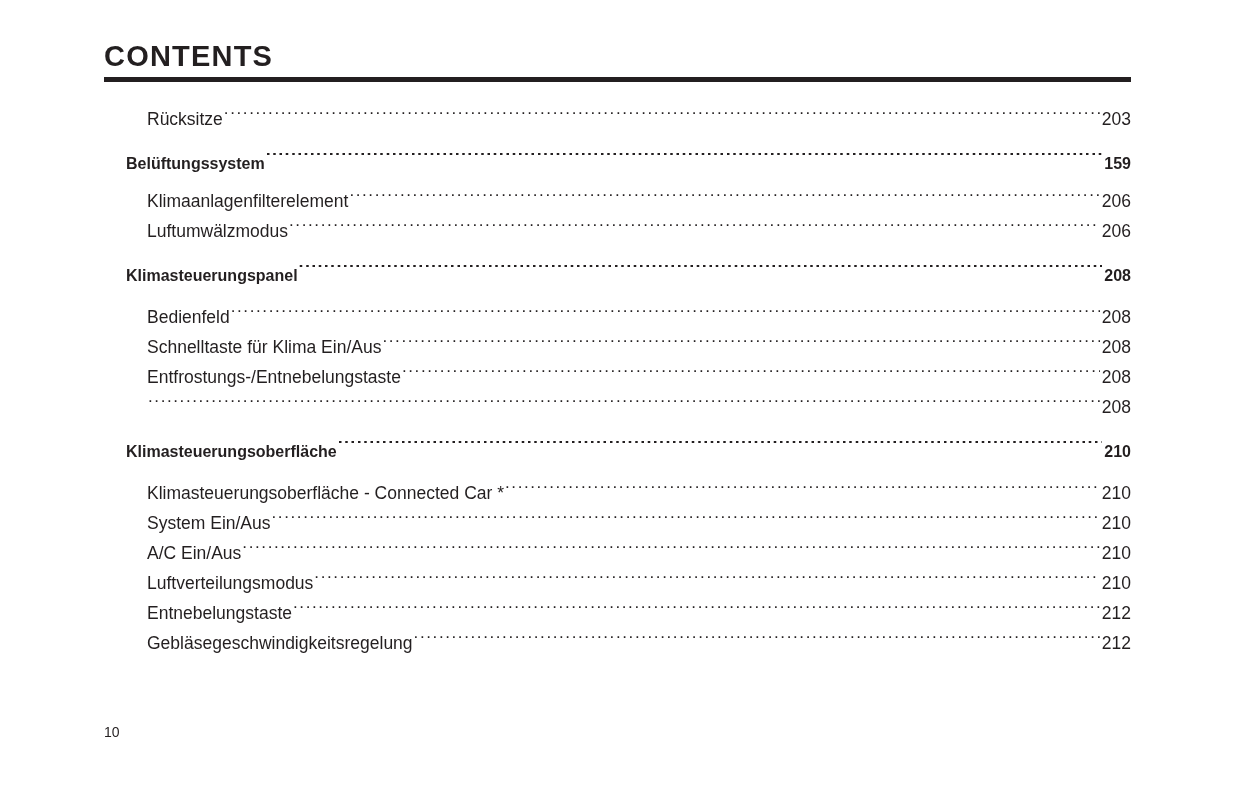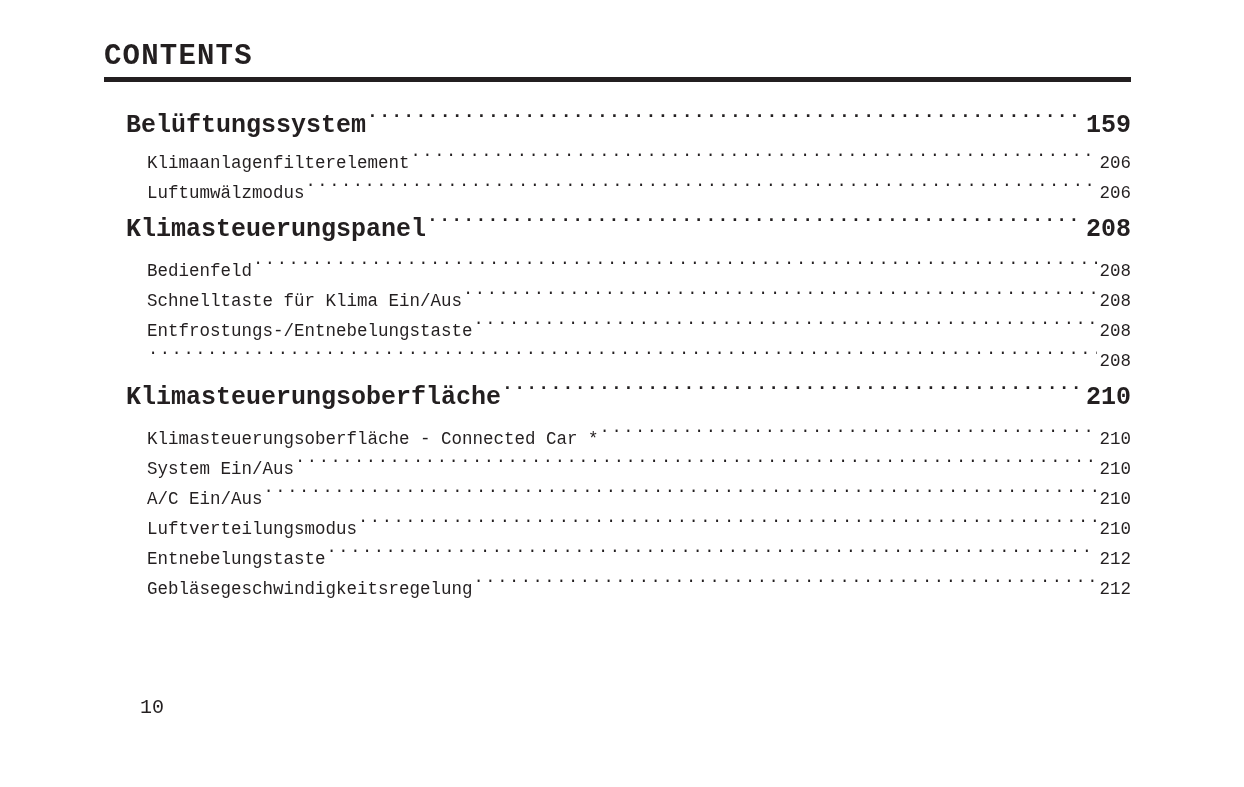--- a/index.html
+++ b/index.html
@@ -13,21 +13,20 @@
     font-family: "Liberation Sans", sans-serif;
     color: #231f20;
     overflow: hidden;
   }
   .page {
     position: relative;
     width: 1200px;
     height: 787px;
     box-sizing: border-box;
     padding: 16px;
-    font-family: Liberation Mono, monospace;
   }
   .page-title {
     position: absolute;
     left: 104px;
     top: 40px;
     font-size: 29px;
     font-weight: bold;
     letter-spacing: 1.2px;
     color: #231f20;
   }
@@ -53,23 +52,24 @@
     white-space: nowrap;
   }
   .toc-row.level-sub {
     padding-left: 43px;
     font-size: 17.5px;
     line-height: 30px;
     font-weight: normal;
   }
   .toc-row.level-main {
     padding-left: 22px;
-    font-size: 25px;
+    font-size: 16px;
     line-height: 38px;
     font-weight: bold;
+    margin-top: 8px;
   }
   .toc-row .label {
     flex: 0 0 auto;
   }
   .toc-row .leader {
     flex: 1 1 auto;
     overflow: hidden;
     margin: 0 1px;
     position: relative;
     height: 1em;
@@ -96,36 +96,40 @@
   }
   .toc-row.level-sub .label .ast {
     font-size: 13px;
     vertical-align: super;
   }
   .spacer-sm { height: 7px; }
   .spacer-xs { height: 3px; }
   .folio {
     position: absolute;
     left: 104px;
-    top: 696px;
-    font-size: 20px;
-    color: #231f20;
-    margin-left: 36px;
+    top: 724px;
+    font-size: 14px;
+    color: #231f20;
   }
 </style>
 </head>
 <body>
 
 <div class="page">
 
   <div class="page-title">CONTENTS</div>
   <div class="title-rule"></div>
 
   <div class="toc">
 
+    <div class="toc-row level-sub">
+      <span class="label">Rücksitze</span>
+      <span class="leader"></span>
+      <span class="page-num">203</span>
+    </div>
 
 
     <div class="spacer-xs"></div>
 
     <div class="toc-row level-main">
       <span class="label">Belüftungssystem</span>
       <span class="leader"></span>
       <span class="page-num">159</span>
     </div>
 

